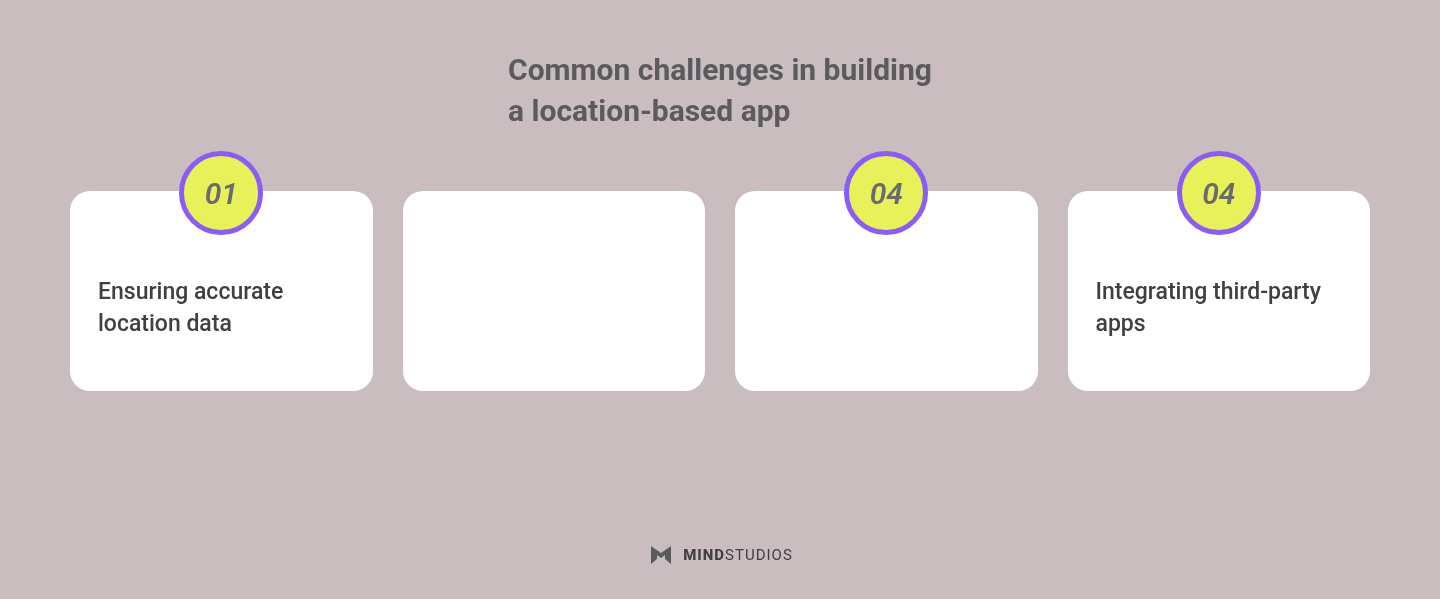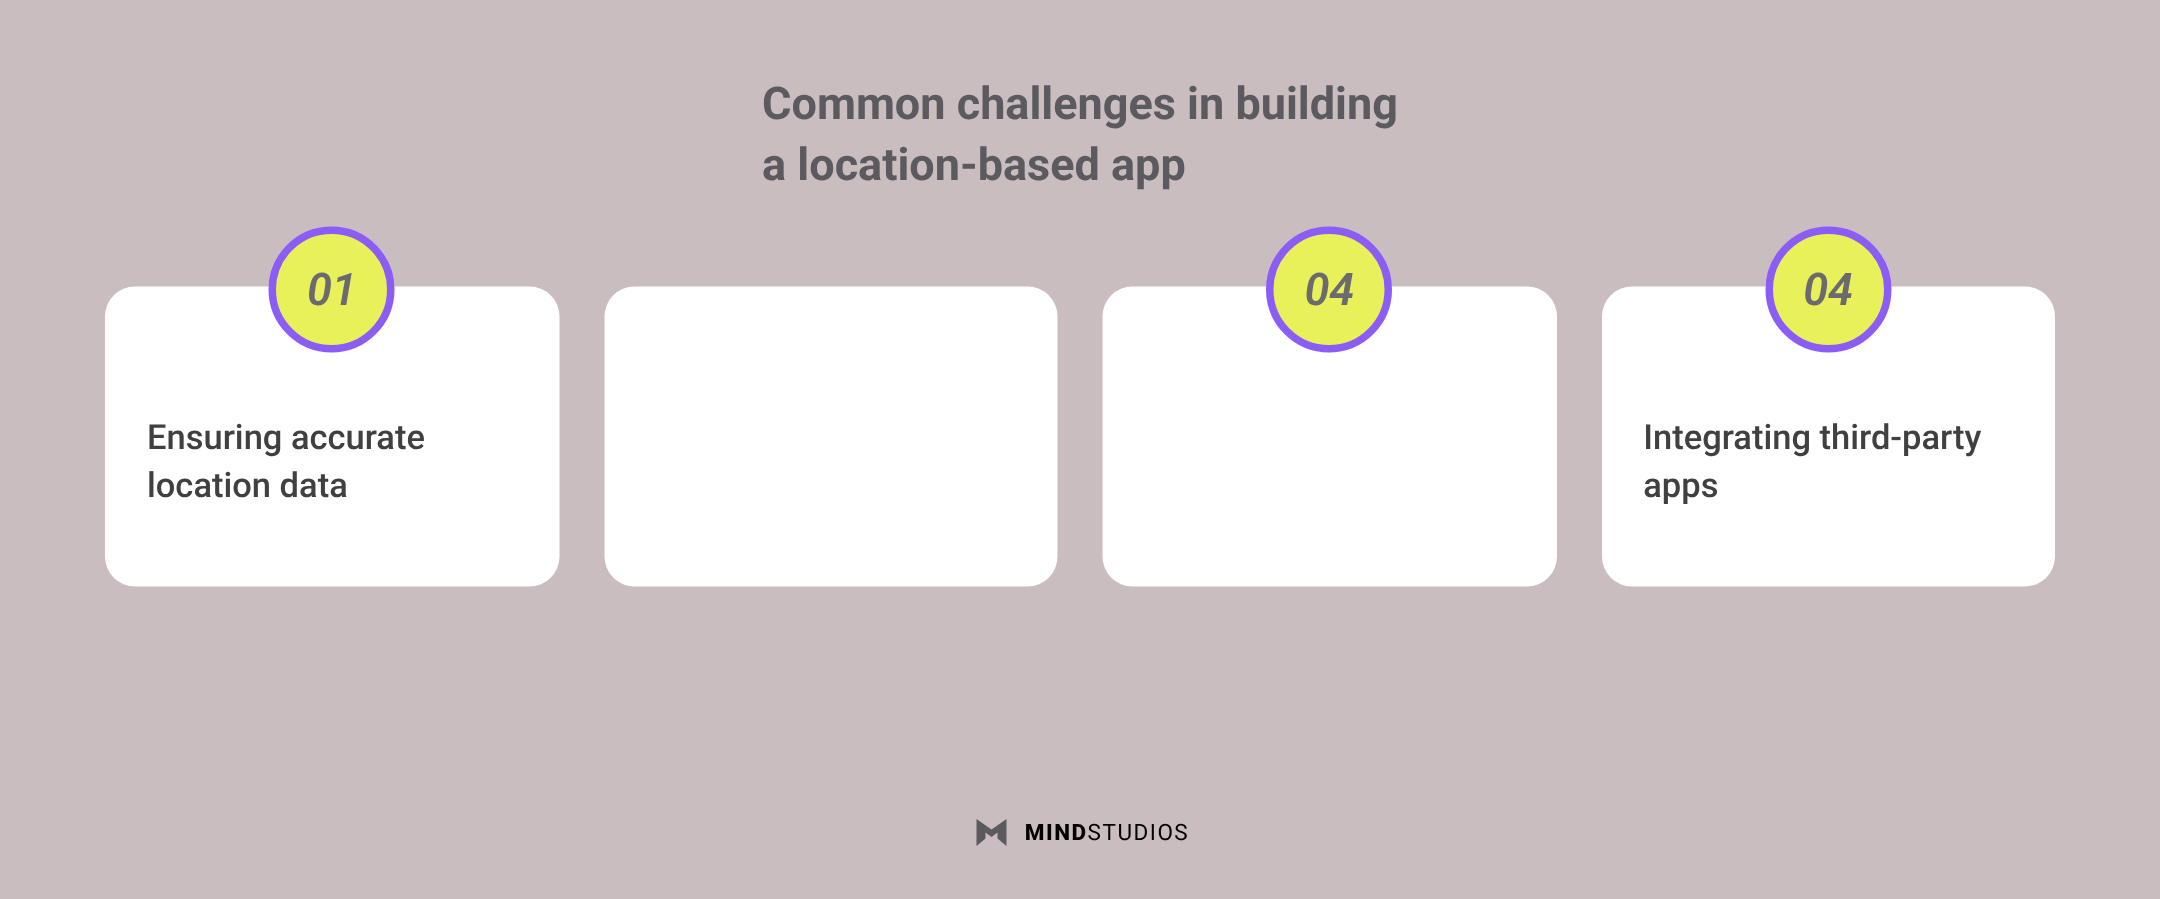--- a/index.html
+++ b/index.html
@@ -71,21 +71,21 @@
       display: flex;
       align-items: center;
       gap: 8px;
       margin-top: auto;
     }
     .logo-icon {
       width: 28px;
       height: 28px;
     }
     .footer-text {
-      color: #000000;
+      color: #404040;
       font-size: 15px;
       font-weight: 700;
       letter-spacing: 1px;
     }
     .footer-text-bold {
       font-weight: 800;
     }
     .footer-text-light {
       font-weight: 400;
     }

